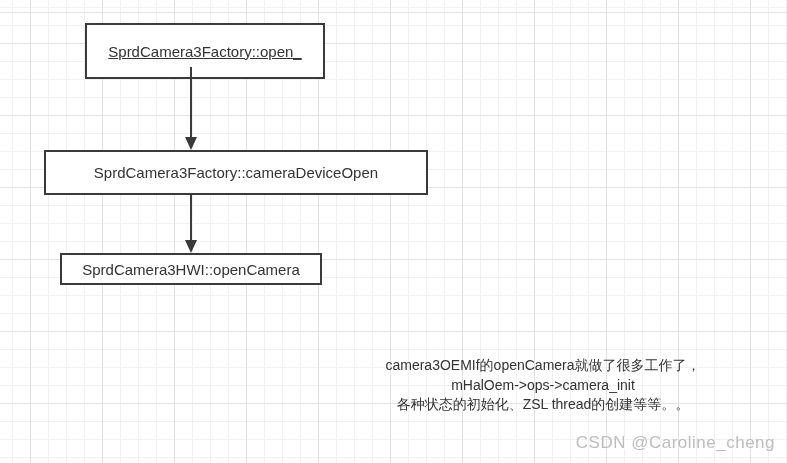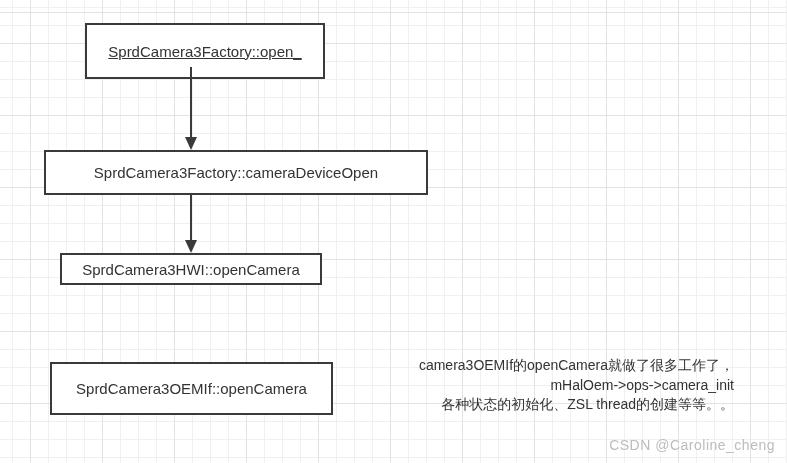--- a/index.html
+++ b/index.html
@@ -59,27 +59,27 @@
   .arrow-2 { left: 185px; top: 195px; height: 58px; }
 
   .annotation {
     position: absolute;
     left: 352px;
     top: 356px;
     width: 382px;
     color: #333333;
     font-size: 14px;
     line-height: 19.5px;
-    text-align: right;
+    text-align: center;
   }
   .watermark {
     position: absolute;
     right: 12px;
     bottom: 10px;
-    font-size: 14px;
+    font-size: 17px;
     color: #bcbcbc;
     letter-spacing: 0.5px;
     text-shadow: 1px 1px 0 rgba(255,255,255,0.95);
     white-space: nowrap;
   }
 </style>
 </head>
 <body>
 
 <div class="canvas">
@@ -99,23 +99,20 @@
 
   <div class="arrow arrow-2">
     <div class="shaft"></div>
     <div class="head"></div>
   </div>
 
   <div class="node node-3">
     <span>SprdCamera3HWI::openCamera</span>
   </div>
 
-  <div class="node node-4">
-    <span>SprdCamera3OEMIf::openCamera</span>
-  </div>
 
   <div class="annotation">
     <div>camera3OEMIf的openCamera就做了很多工作了，</div>
     <div>mHalOem-&gt;ops-&gt;camera_init</div>
     <div>各种状态的初始化、ZSL thread的创建等等。。</div>
   </div>
 
   <div class="watermark">CSDN @Caroline_cheng</div>
 
 </div>

